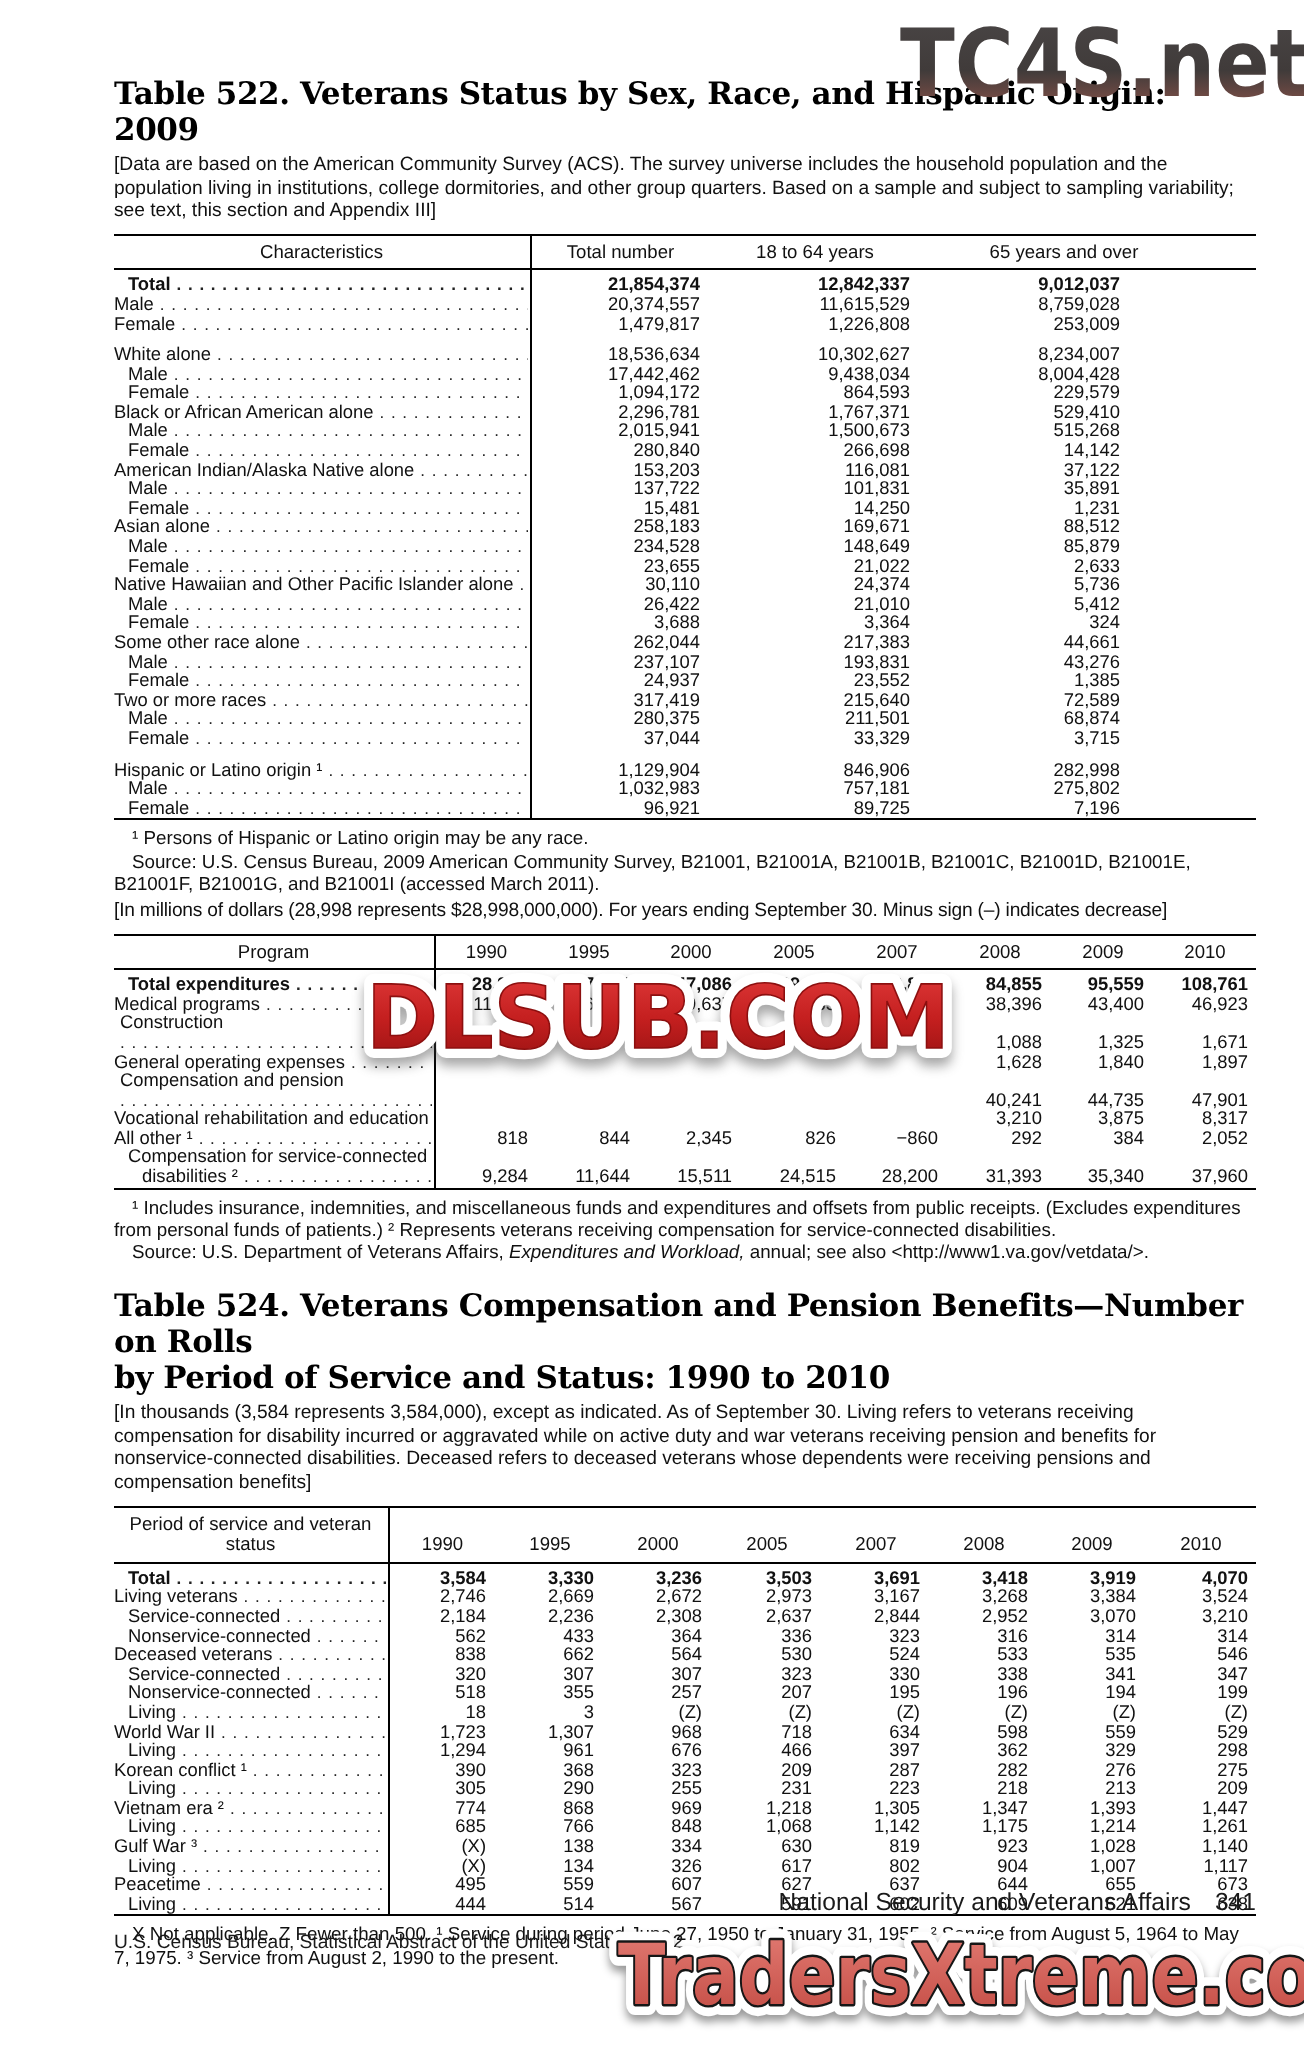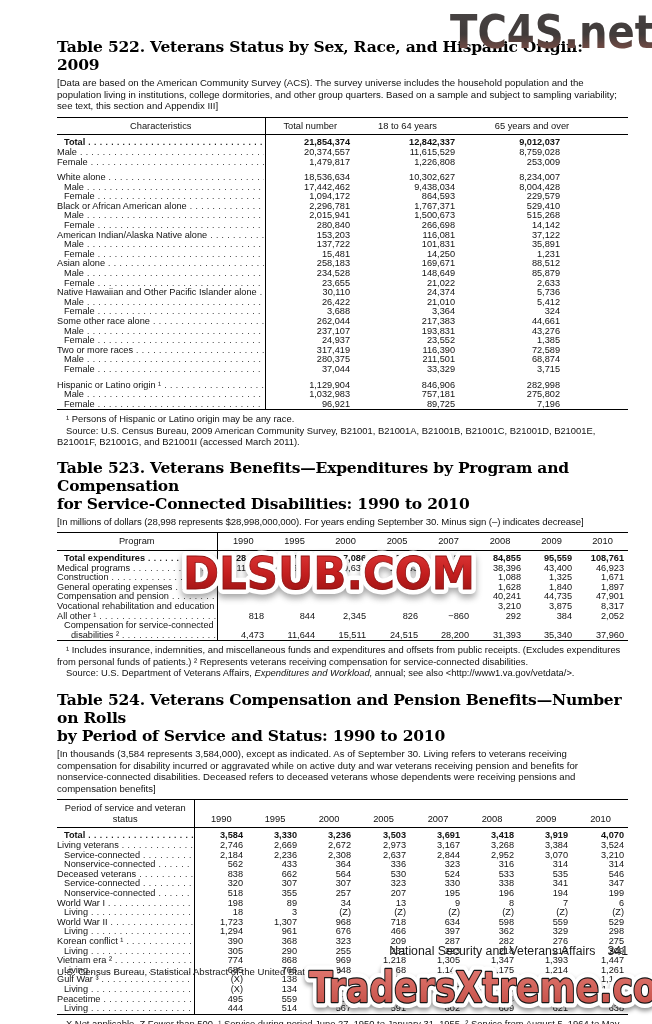--- a/index.html
+++ b/index.html
@@ -332,21 +332,21 @@
           <td class="num">1,385</td>
         </tr>
         <tr>
           <td class="stub">
             <div class="lbl" style="padding-left: 0px;">
               <span class="txt">Two or more races</span>
               <span class="leader"></span>
             </div>
           </td>
           <td class="num">317,419</td>
-          <td class="num">116,390</td>
+          <td class="num">215,640</td>
           <td class="num">72,589</td>
         </tr>
         <tr>
           <td class="stub">
             <div class="lbl" style="padding-left: 7px;">
               <span class="txt">Male</span>
               <span class="leader"></span>
             </div>
           </td>
           <td class="num">280,375</td>
@@ -397,22 +397,20 @@
           <td class="num">89,725</td>
           <td class="num">7,196</td>
         </tr>
       </tbody>
     </table>
   <div class="fn">
       <p><span>¹ Persons of Hispanic or Latino origin may be any race.</span></p>
       <p><span>Source: U.S. Census Bureau, 2009 American Community Survey, B21001, B21001A, B21001B, B21001C, B21001D, B21001E, B21001F, B21001G, and B21001I (accessed March 2011).</span></p>
     </div>
 
-  <h2 class="tbl-title t523-title">Table 523. Veterans Benefits—Expenditures by Program and Compensation
-for Service-Connected Disabilities: 1990 to 2010</h2>
   <p class="note nowrap">[In millions of dollars (28,998 represents $28,998,000,000). For years ending September 30. Minus sign (–) indicates decrease]</p>
   <div class="twrap">
     <table class="t523">
         <colgroup>
           <col style="width: 160px;">
           <col style="width: 52px;">
           <col style="width: 51px;">
           <col style="width: 51px;">
           <col style="width: 52px;">
           <col style="width: 51px;">
@@ -461,21 +459,21 @@
             <td class="num">16,255</td>
             <td class="num">19,637</td>
             <td class="num">29,433</td>
             <td class="num">33,705</td>
             <td class="num">38,396</td>
             <td class="num">43,400</td>
             <td class="num">46,923</td>
           </tr>
           <tr>
             <td class="stub">
-              <div class="lbl" style="padding-left: 0px;">
+              <div class="lbl" style="padding-left: 0px; flex-direction: column;">
                 <span class="txt">Construction</span>
                 <span class="leader"></span>
               </div>
             </td>
             <td class="num"></td>
             <td class="num"></td>
             <td class="num"></td>
             <td class="num"></td>
             <td class="num"></td>
             <td class="num">1,088</td>
@@ -493,21 +491,21 @@
             <td class="num"></td>
             <td class="num"></td>
             <td class="num"></td>
             <td class="num"></td>
             <td class="num">1,628</td>
             <td class="num">1,840</td>
             <td class="num">1,897</td>
           </tr>
           <tr>
             <td class="stub">
-              <div class="lbl" style="padding-left: 0px;">
+              <div class="lbl" style="padding-left: 0px; flex-direction: column;">
                 <span class="txt">Compensation and pension</span>
                 <span class="leader"></span>
               </div>
             </td>
             <td class="num"></td>
             <td class="num"></td>
             <td class="num"></td>
             <td class="num"></td>
             <td class="num"></td>
             <td class="num">40,241</td>
@@ -561,21 +559,21 @@
             <td class="num"></td>
             <td class="num"></td>
           </tr>
           <tr>
             <td class="stub">
               <div class="lbl" style="padding-left: 14px;">
                 <span class="txt">disabilities ²</span>
                 <span class="leader"></span>
               </div>
             </td>
-            <td class="num">4,473</td>
+            <td class="num">9,284</td>
             <td class="num">11,644</td>
             <td class="num">15,511</td>
             <td class="num">24,515</td>
             <td class="num">28,200</td>
             <td class="num">31,393</td>
             <td class="num">35,340</td>
             <td class="num">37,960</td>
           </tr>
         </tbody>
       </table>
@@ -735,36 +733,20 @@
           <td class="num">355</td>
           <td class="num">257</td>
           <td class="num">207</td>
           <td class="num">195</td>
           <td class="num">196</td>
           <td class="num">194</td>
           <td class="num">199</td>
         </tr>
         <tr>
           <td class="stub">
-            <div class="lbl" style="padding-left: 0px;">
-              <span class="txt">World War I</span>
-              <span class="leader"></span>
-            </div>
-          </td>
-          <td class="num">198</td>
-          <td class="num">89</td>
-          <td class="num">34</td>
-          <td class="num">13</td>
-          <td class="num">9</td>
-          <td class="num">8</td>
-          <td class="num">7</td>
-          <td class="num">6</td>
-        </tr>
-        <tr>
-          <td class="stub">
             <div class="lbl" style="padding-left: 7px;">
               <span class="txt">Living</span>
               <span class="leader"></span>
             </div>
           </td>
           <td class="num">18</td>
           <td class="num">3</td>
           <td class="num">(Z)</td>
           <td class="num">(Z)</td>
           <td class="num">(Z)</td>

